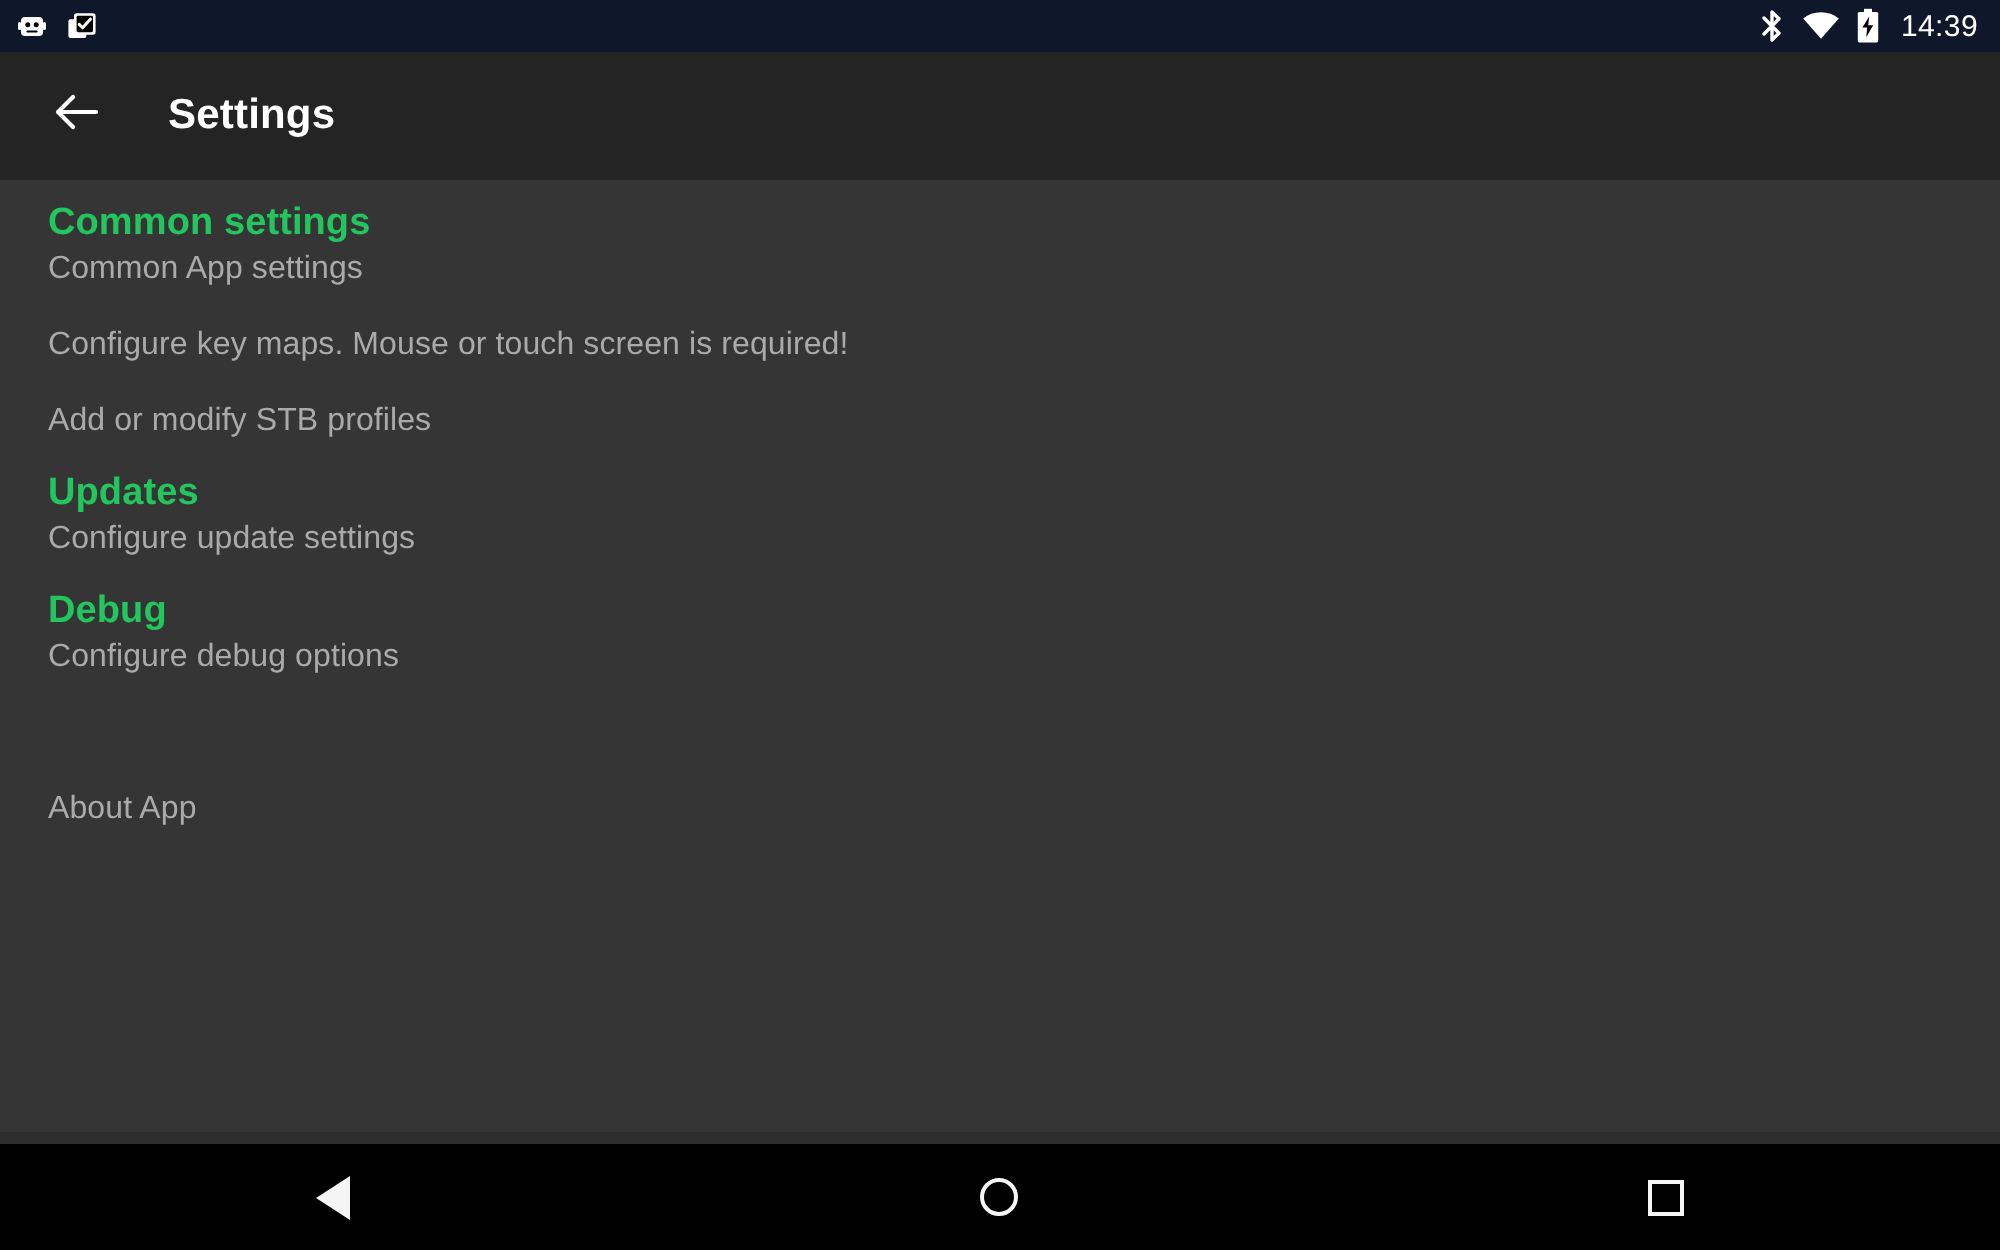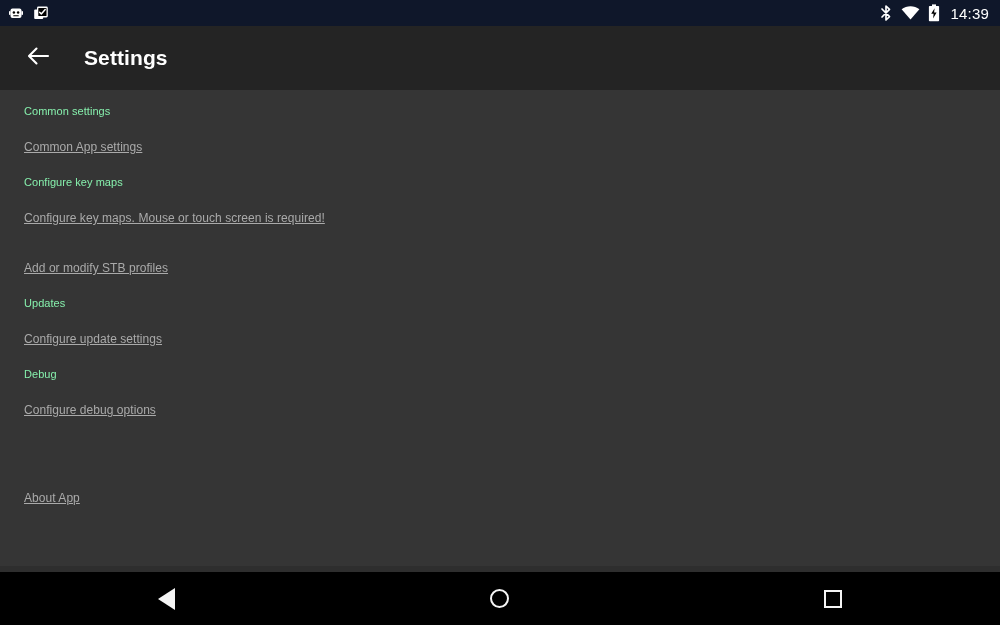--- a/index.html
+++ b/index.html
@@ -92,33 +92,32 @@
     overflow: hidden;
   }
   #settings-list {
     padding-top: 11px;
   }
   .list-item {
     padding: 0 24px;
     cursor: pointer;
   }
   .item-title {
-    color: #86efac;
-    font-size: 11px;
-    font-weight: normal;
+    color: #22c55e;
+    font-size: 19px;
+    font-weight: bold;
     line-height: 21px;
     letter-spacing: 0.05px;
   }
   .item-subtitle {
     color: #aaaaaa;
-    font-size: 12px;
+    font-size: 16px;
     line-height: 18px;
-    margin-top: 16px;
+    margin-top: 4px;
     letter-spacing: 0.05px;
-    text-decoration: underline;
   }
   .item-spacer {
     height: 16px;
   }
   .item-spacer-wide {
     height: 27px;
   }
   #content-bottom-edge {
     position: absolute;
     bottom: 0; left: 0;
@@ -226,21 +225,20 @@
   <div id="content">
     <div id="settings-list">
 
       <div class="list-item">
         <div class="item-title">Common settings</div>
         <div class="item-subtitle">Common App settings</div>
       </div>
       <div class="item-spacer"></div>
 
       <div class="list-item">
-        <div class="item-title">Configure key maps</div>
         <div class="item-subtitle">Configure key maps. Mouse or touch screen is required!</div>
       </div>
       <div class="item-spacer"></div>
 
       <div class="list-item">
         <div class="item-subtitle">Add or modify STB profiles</div>
       </div>
       <div class="item-spacer"></div>
 
       <div class="list-item">

